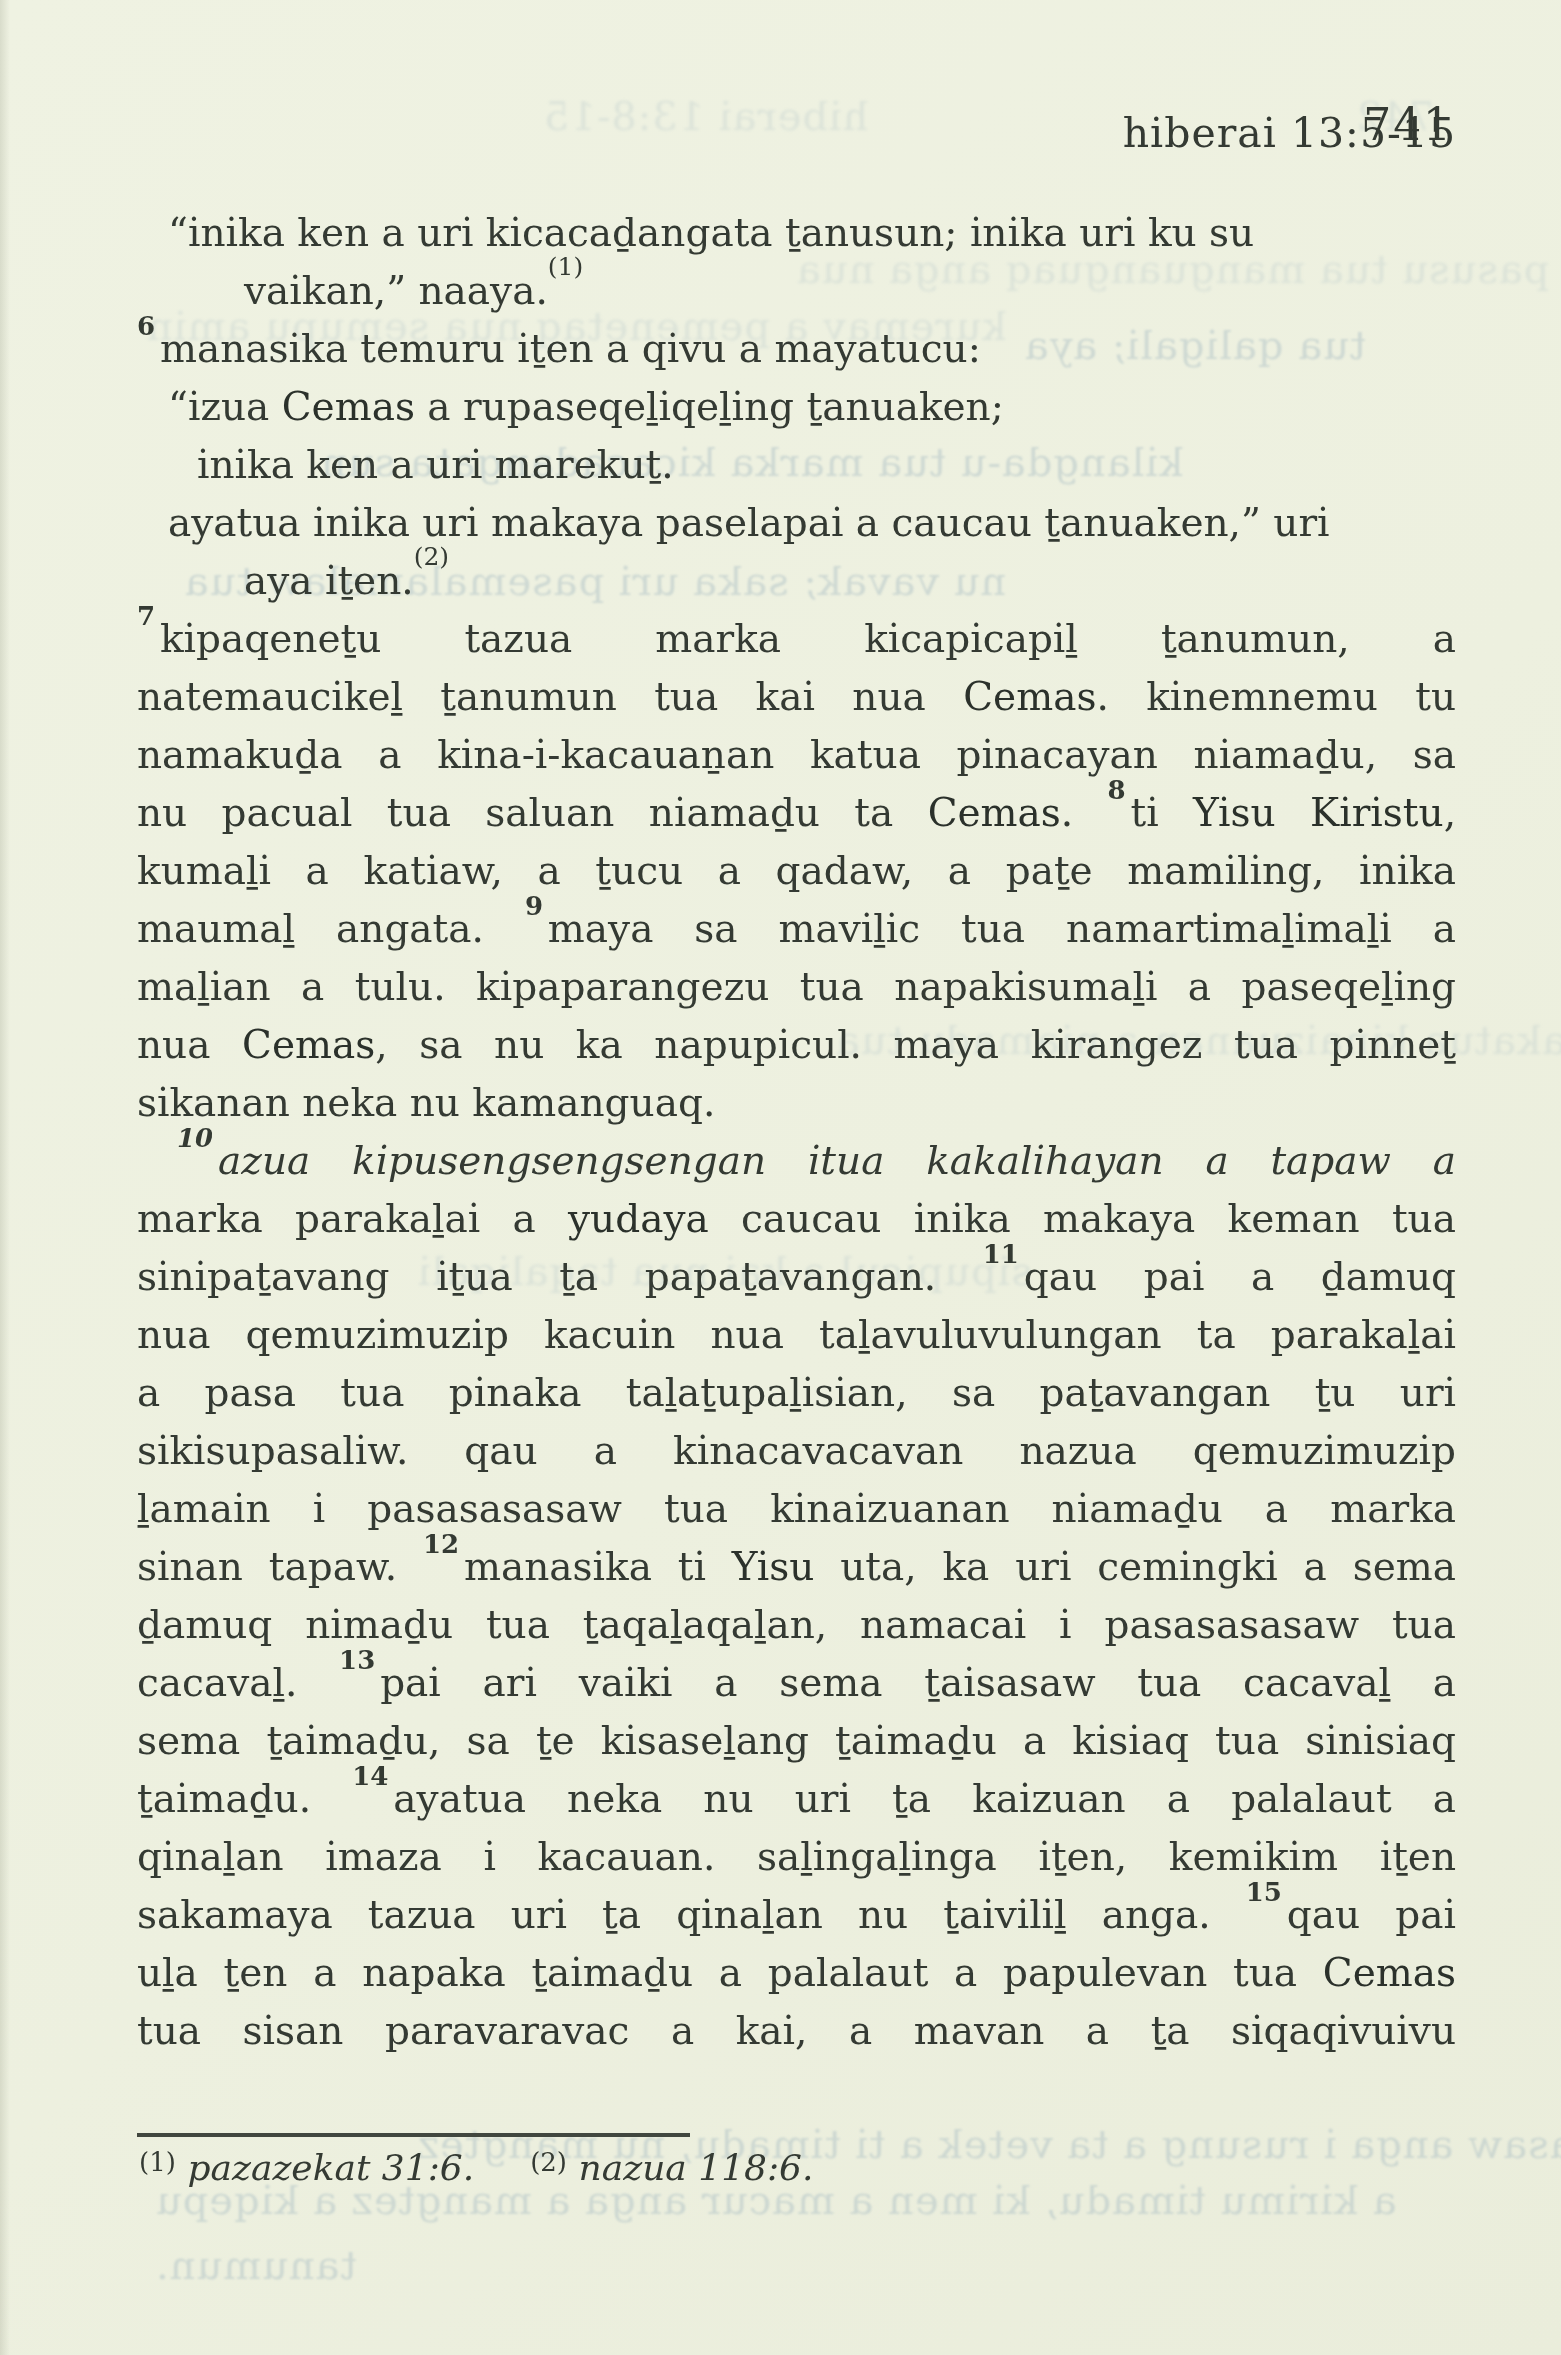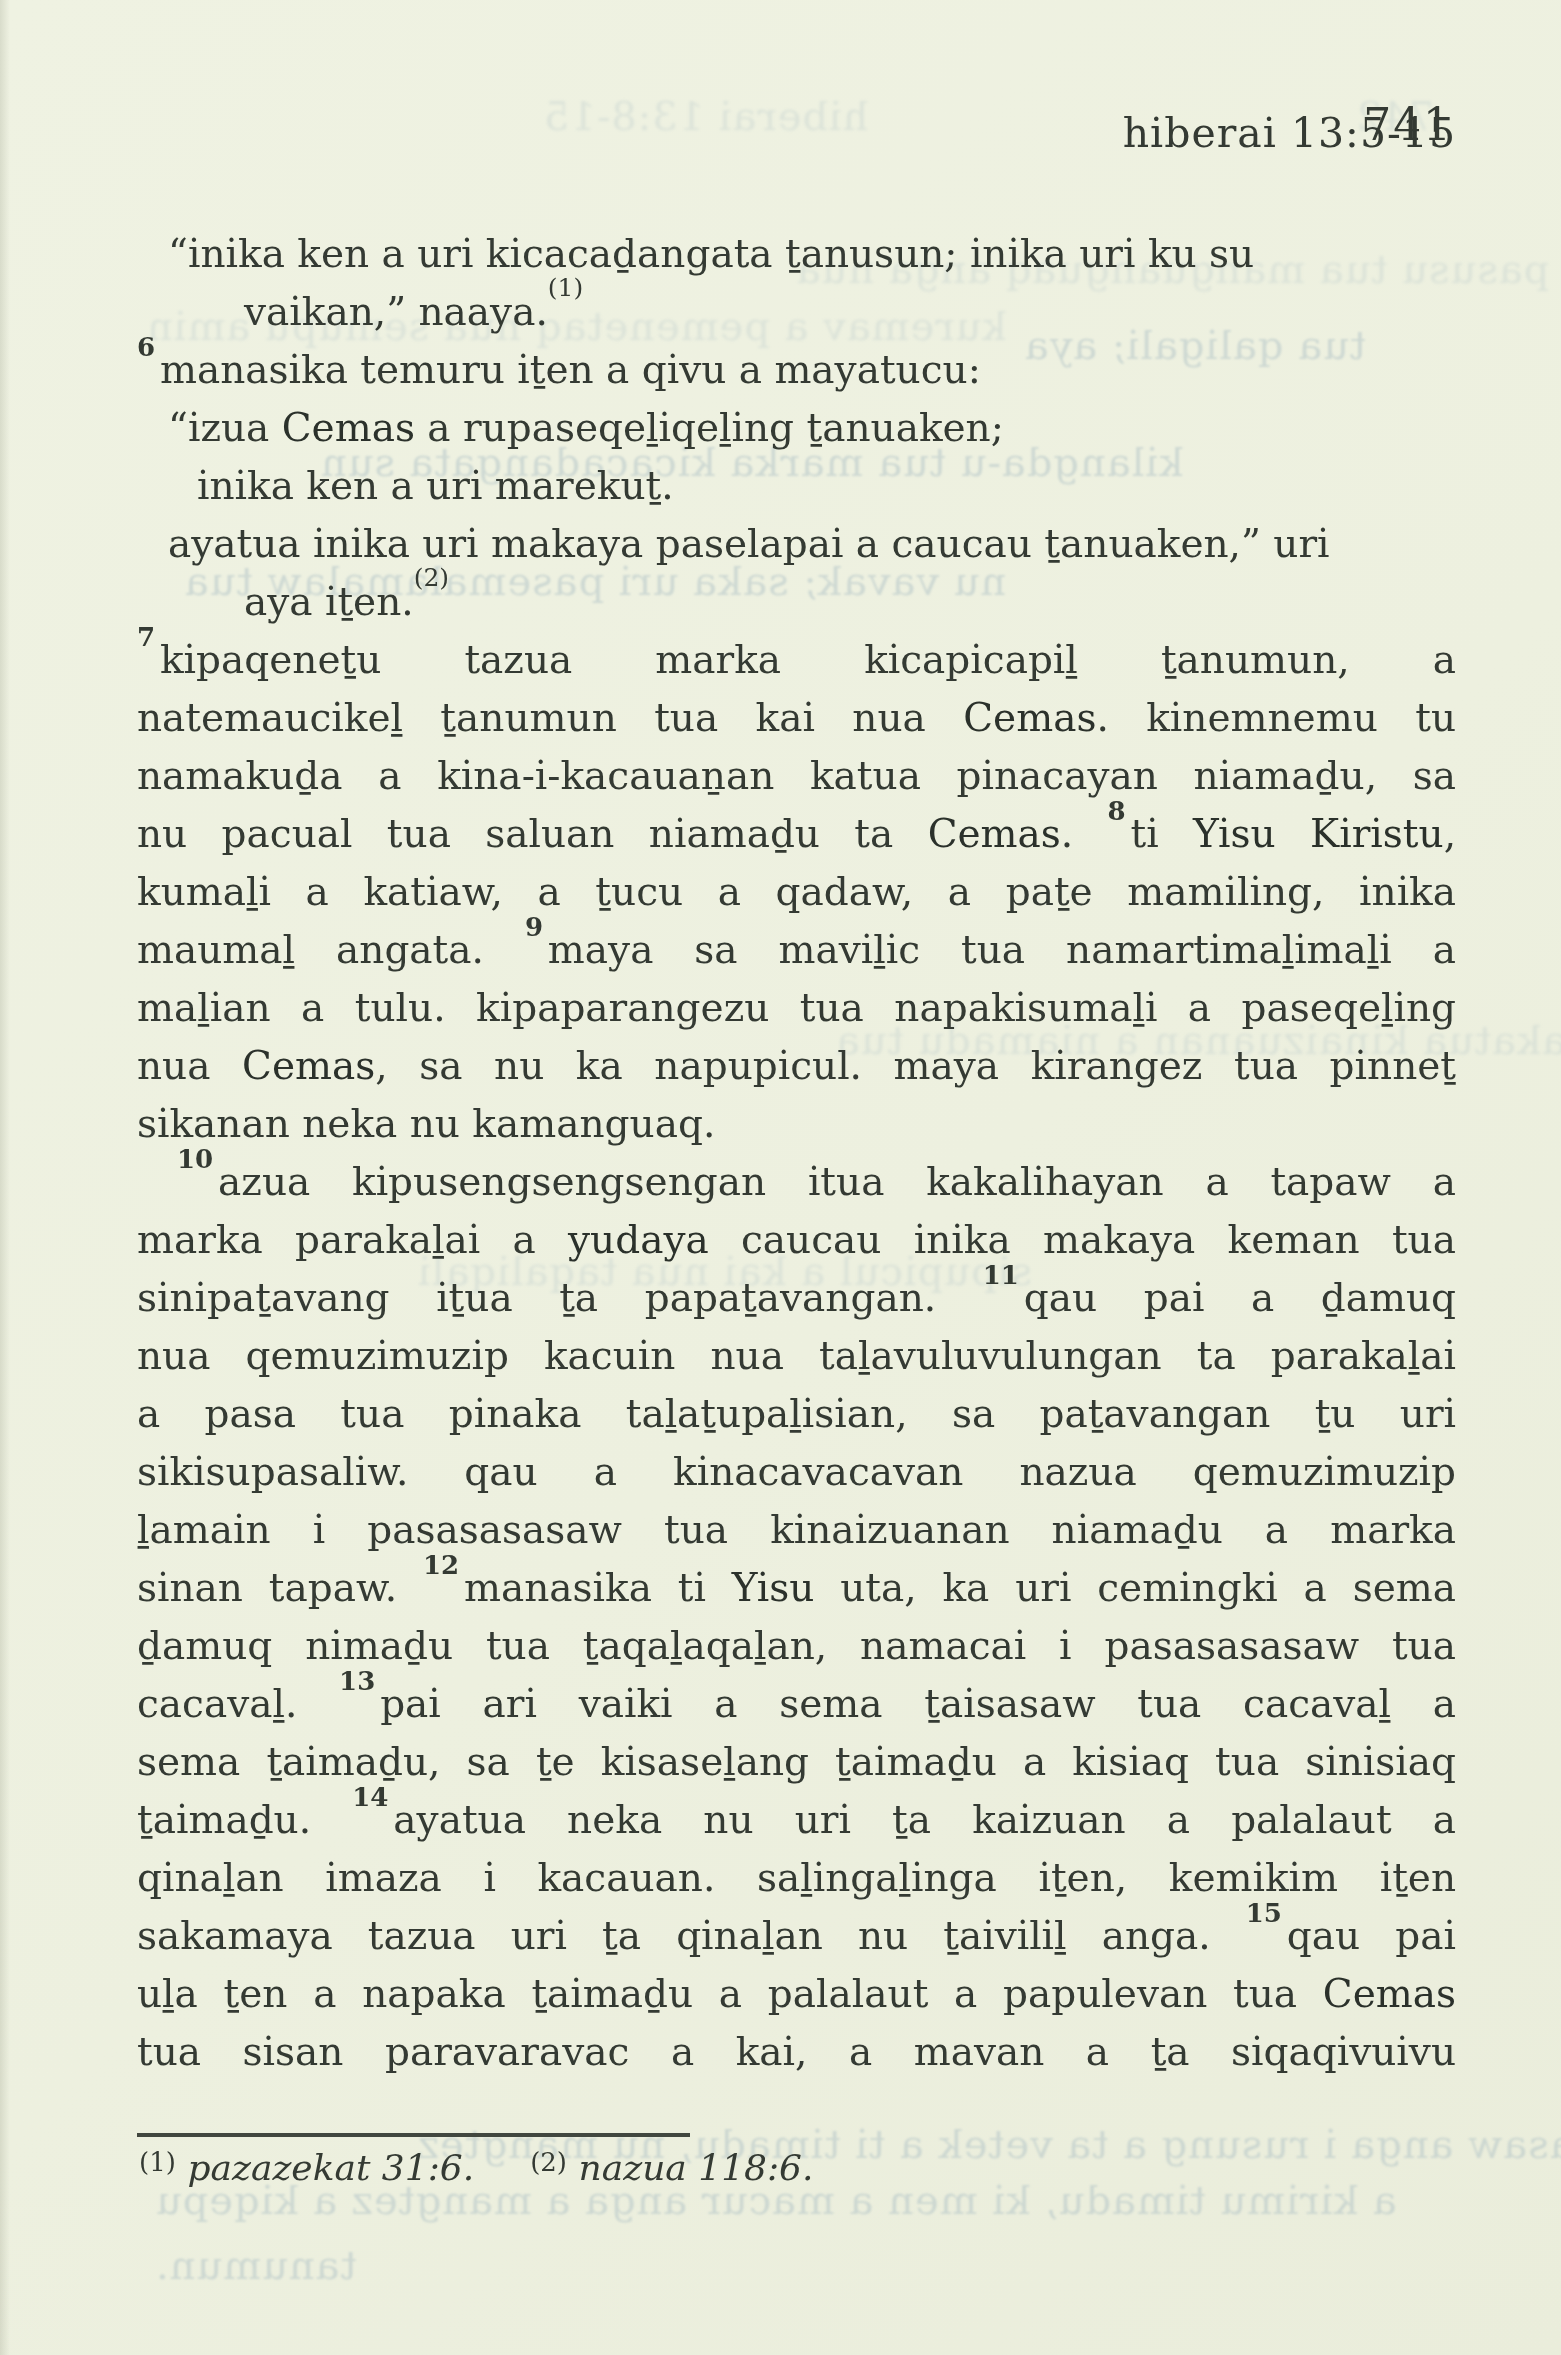--- a/index.html
+++ b/index.html
@@ -19,27 +19,27 @@
     z-index:3;pointer-events:none;
   }
   .header{
     position:absolute;top:97px;left:137px;width:1319px;height:58px;
     line-height:58px;font-size:41px;text-align:right;letter-spacing:1px;z-index:2;margin-top:7px;
   }
   .pagenum{
     position:absolute;top:95px;right:108px;height:60px;line-height:60px;
     font-size:44px;z-index:2;letter-spacing:1.9px;
   }
-  .bodytext{position:absolute;top:204px;left:137px;width:1319px;z-index:2;margin-top:21px;}
+  .bodytext{position:absolute;top:204px;left:137px;width:1319px;z-index:2;}
   .line{height:58px;line-height:58px;font-size:39px;white-space:nowrap;}
   .line.just{white-space:normal;text-align:justify;text-align-last:justify;}
   .q1{padding-left:31px;}
   .q1b{padding-left:60px;}
   .q2{padding-left:107px;}
-  .ind{text-indent:40px;}
+  .ind{text-indent:40px;font-style:italic;}
   .line b{font-weight:normal;color:#2b312b;}
   sup.vn{font-weight:bold;font-size:26px;position:relative;top:-12.6px;margin-right:4.9px;letter-spacing:0;line-height:0;}
   sup.fm{font-size:25px;position:relative;top:-14.6px;letter-spacing:0;line-height:0;}
   .fnrule{position:absolute;left:137px;top:2133px;width:553px;height:3.9px;background:#41473f;z-index:2;}
   .footnotes{position:absolute;left:139px;top:2141px;width:1319px;font-size:36px;line-height:54px;z-index:2;white-space:nowrap;}
   .fnitem{margin-right:56px;text-align:right;}
   .fnm{font-size:26px;position:relative;top:-8.7px;margin-right:11.6px;font-style:normal;}
   .fntext{font-style:italic;}
   .bleed{
     position:absolute;transform:scaleX(-1);

